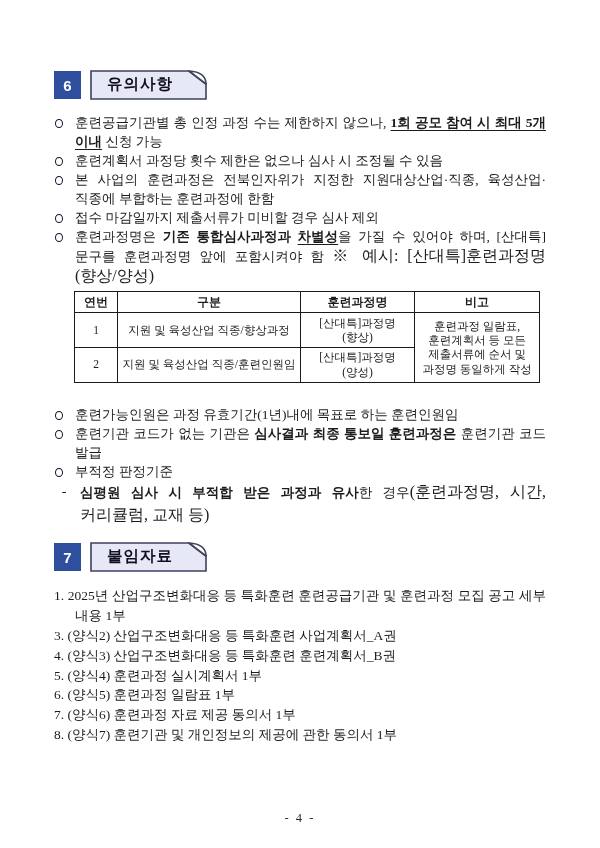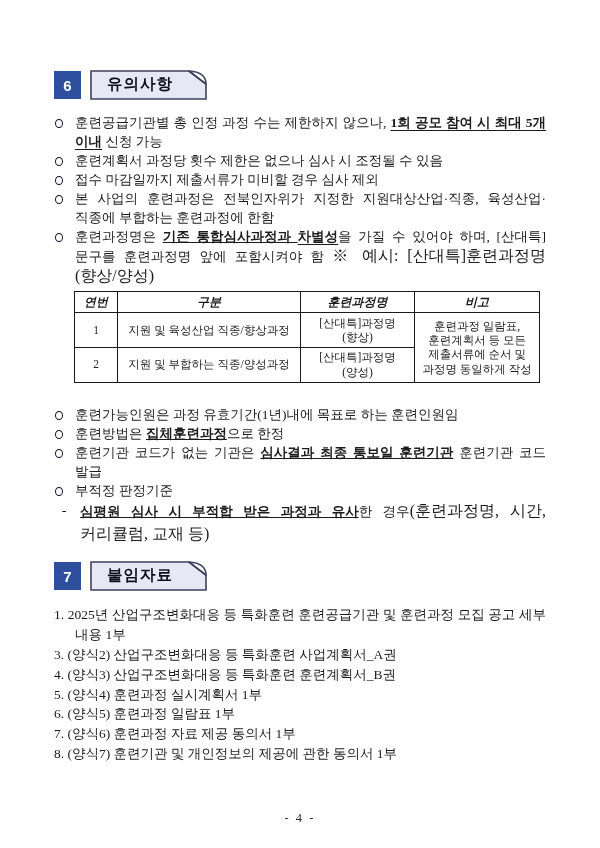--- a/index.html
+++ b/index.html
@@ -42,36 +42,36 @@
     border:1.7px solid #14142b; border-radius:50%;
     background:transparent;
   }
   .dl {
     position:relative; padding-left:26px;
     font-size:13.5px; line-height:22.4px;
     text-align:justify; word-break:keep-all;
   }
   .dash { position:absolute; left:8px; top:0; }
 
-  .b { font-weight:bold;text-decoration:underline; }
+  .b { font-weight:bold; }
   .u { text-decoration:underline; text-underline-offset:2.5px; }
   .sm { font-size:16px; }
 
   
   table.course-tbl {
     border-collapse:collapse; margin:5px 0 5px 20px;
     width:465px; table-layout:fixed;
     font-size:11.5px; line-height:1.25;
     border:1.4px solid #1a1a1a;
   }
   table.course-tbl th, table.course-tbl td {
     border:1px solid #1a1a1a; text-align:center; vertical-align:middle;
     padding:2.5px 3px; word-break:keep-all;
   }
-  table.course-tbl th { font-weight:bold; font-size:12px;font-style:italic; }
+  table.course-tbl th { font-weight:bold; font-size:12px; }
   col.c-no   { width:43px; }
   col.c-cat  { width:183px; }
   col.c-name { width:114px; }
   col.c-note { width:125px; }
 
   
   .attach-list { margin-top:14px; }
   .al {
     padding-left:21px; text-indent:-21px;
     font-size:13.5px; line-height:19.8px;
@@ -98,22 +98,22 @@
         <path d="M1,1 H99 L116,14 V29 H1 Z" fill="#e7e8f6" stroke="#3e405c" stroke-width="1.6"></path>
         <path d="M99,1 Q116,2 116,14 L99,1 Z" fill="#ffffff" stroke="#3e405c" stroke-width="1.6" stroke-linejoin="round"></path>
       </svg>
       <span class="sec-tab-text">유의사항</span>
     </div>
   </div>
 
   <div class="notice-list">
     <div class="bl"><span class="ring"></span><span><span>훈련공급기관별 총 인정 과정 수는 제한하지 않으나, </span><span class="b u">1회 공모 참여 시 최대 5개 이내</span><span> 신청 가능</span></span></div>
     <div class="bl"><span class="ring"></span><span><span>훈련계획서 과정당 횟수 제한은 없으나 심사 시 조정될 수 있음</span></span></div>
+    <div class="bl"><span class="ring"></span><span><span>본 사업의 훈련과정은 전북인자위가 지정한 지원대상산업·직종, 육성산업·직종에 부합하는 훈련과정에 한함</span></span></div>
     <div class="bl"><span class="ring"></span><span><span>접수 마감일까지 제출서류가 미비할 경우 심사 제외</span></span></div>
-    <div class="bl"><span class="ring"></span><span><span>본 사업의 훈련과정은 전북인자위가 지정한 지원대상산업·직종, 육성산업·직종에 부합하는 훈련과정에 한함</span></span></div>
     <div class="bl"><span class="ring"></span><span><span>훈련과정명은 </span><span class="b">기존 통합심사과정과 </span><span class="b u">차별성</span><span>을 가질 수 있어야 하며, [산대특] 문구를 훈련과정명 앞에 포함시켜야 함 </span><span class="sm">※ 예시: [산대특]훈련과정명(향상/양성)</span></span></div>
   </div>
 
   <table class="course-tbl">
     <colgroup>
         <col class="c-no">
         <col class="c-cat">
         <col class="c-name">
         <col class="c-note">
       </colgroup>
@@ -127,30 +127,29 @@
     </thead>
     <tbody>
       <tr>
         <td>1</td>
         <td>지원 및 육성산업 직종/향상과정</td>
         <td>[산대특]과정명(향상)</td>
         <td rowspan="2">훈련과정 일람표, 훈련계획서 등 모든 제출서류에 순서 및 과정명 동일하게 작성</td>
       </tr>
       <tr>
         <td>2</td>
-        <td>지원 및 부합하는 직종/양성과정</td>
+        <td>지원 및 육성산업 직종/훈련인원임</td>
         <td>[산대특]과정명(양성)</td>
       </tr>
     </tbody>
   </table>
 
   <div class="notice-list" style="margin-top:22px;">
     <div class="bl"><span class="ring"></span><span><span>훈련가능인원은 과정 유효기간(1년)내에 목표로 하는 훈련인원임</span></span></div>
-    <div class="bl"><span class="ring"></span><span><span>훈련방법은 </span><span class="b">집체훈련과정</span><span>으로 한정</span></span></div>
-    <div class="bl"><span class="ring"></span><span><span>훈련기관 코드가 없는 기관은 </span><span class="b">심사결과 최종 통보일 훈련기관</span><span> 훈련기관 코드 발급</span></span></div>
+    <div class="bl"><span class="ring"></span><span><span>훈련기관 코드가 없는 기관은 </span><span class="b">심사결과 최종 통보일 훈련과정은</span><span> 훈련기관 코드 발급</span></span></div>
     <div class="bl"><span class="ring"></span><span><span>부적정 판정기준</span></span></div>
     <div class="dl"><span class="dash">-</span></div>
     <div class="dl"><span class="dash">-</span><span><span class="b">심평원 심사 시 부적합 받은 과정과 유사</span><span>한 경우</span><span class="sm">(훈련과정명, 시간, 커리큘럼, 교재 등)</span></span></div>
   </div>
 
   <div class="gap-before-sec7"></div>
 
   <div class="sec-header">
     <div class="sec-num">7</div>
     <div class="sec-tab">

